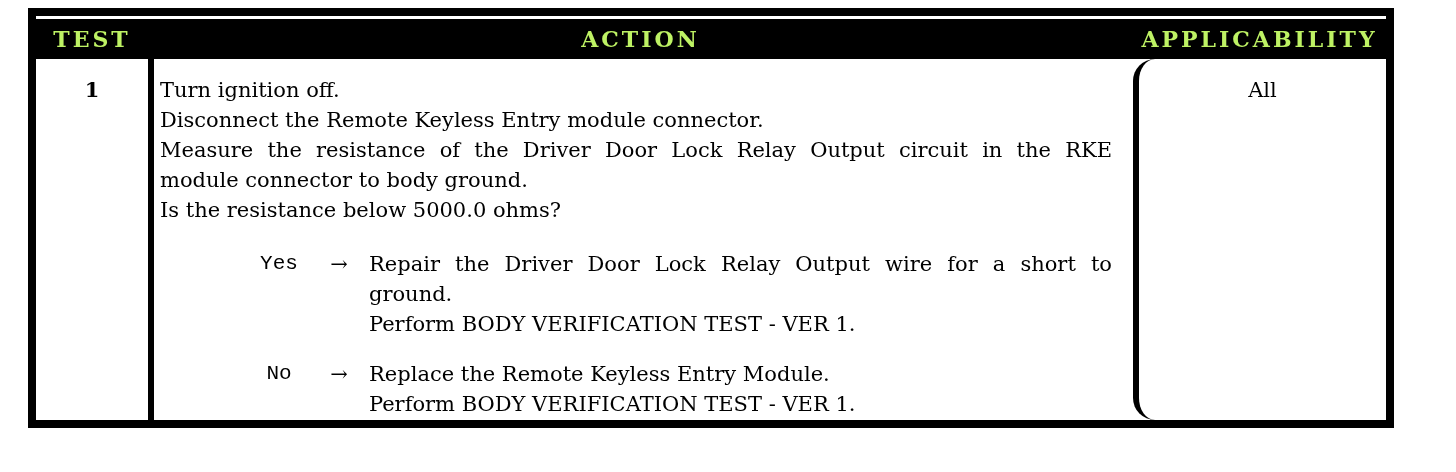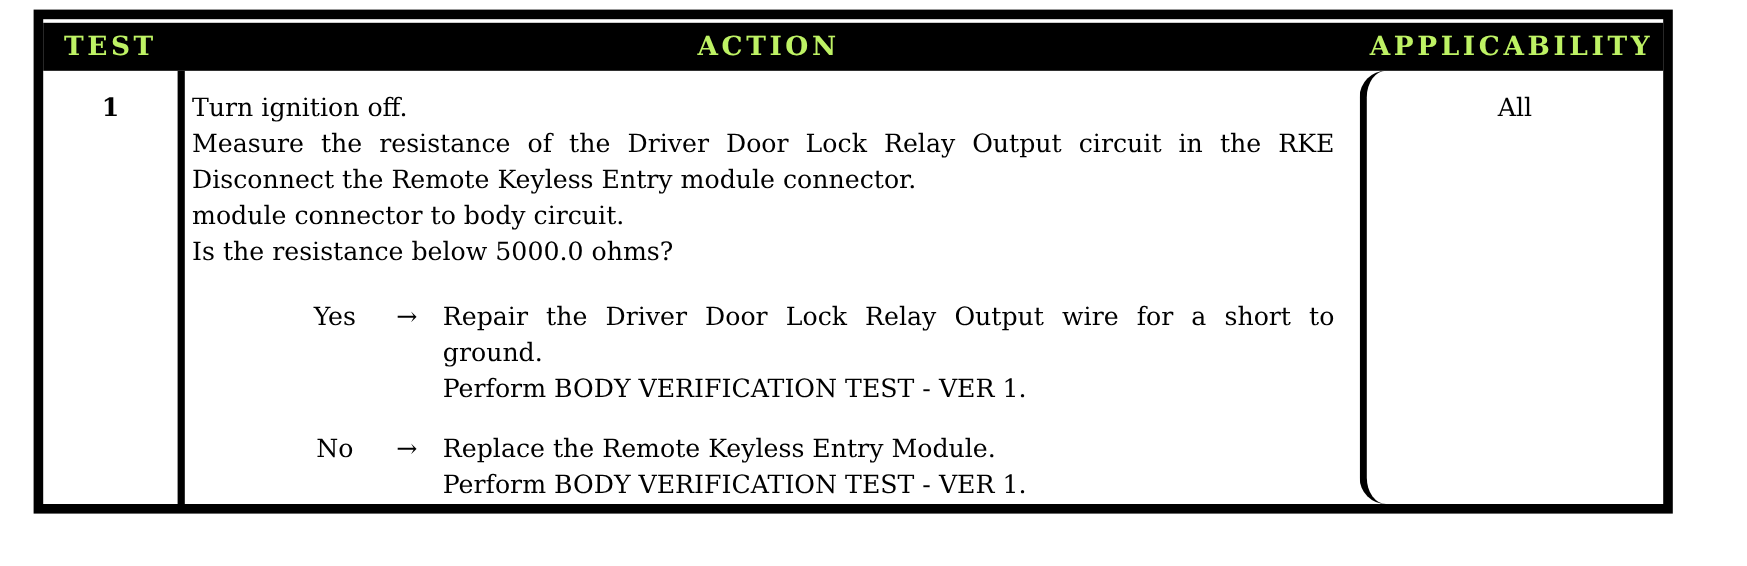--- a/index.html
+++ b/index.html
@@ -61,44 +61,44 @@
     text-align: justify;
     text-align-last: justify;
   }
   .branch {
     display: grid;
     grid-template-columns: 60px 60px 1fr;
     margin-left: 89px;
   }
   .branch-yes { margin-top: 24px; }
   .branch-no  { margin-top: 20px; }
-  .branch-label { text-align: center; }
+  .branch-label { text-align: center; font-family: Liberation Mono, monospace; }
   .branch-arrow { text-align: center; }
 </style>
 </head>
 <body>
 
 <div class="page">
   <div class="diag-table">
 
     <div class="header-row">
       <div class="hcell">TEST</div>
       <div class="hcell">ACTION</div>
       <div class="hcell">APPLICABILITY</div>
     </div>
 
     <div class="body-row">
 
       <div class="cell cell-test">1</div>
 
       <div class="cell cell-action">
         <div class="action-line">Turn ignition off.</div>
+        <div class="action-line">Disconnect the Remote Keyless Entry module connector.</div>
         <div class="action-line fill">Measure the resistance of the Driver Door Lock Relay Output circuit in the RKE</div>
-        <div class="action-line">Disconnect the Remote Keyless Entry module connector.</div>
-        <div class="action-line">module connector to body circuit.</div>
+        <div class="action-line">module connector to body ground.</div>
         <div class="action-line">Is the resistance below 5000.0 ohms?</div>
 
         <div class="branch branch-yes">
           <div class="branch-label">Yes</div>
           <div class="branch-arrow">→</div>
           <div class="branch-text">
             <div class="fill">Repair the Driver Door Lock Relay Output wire for a short to</div>
             <div>ground.</div>
             <div>Perform BODY VERIFICATION TEST - VER 1.</div>
           </div>

